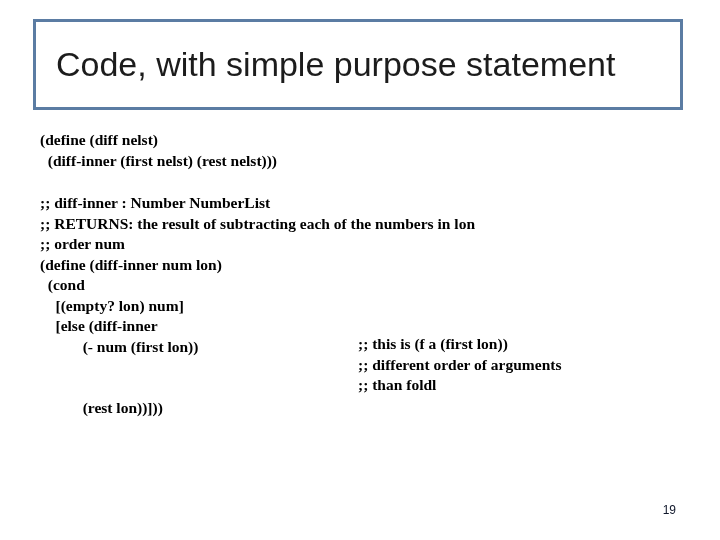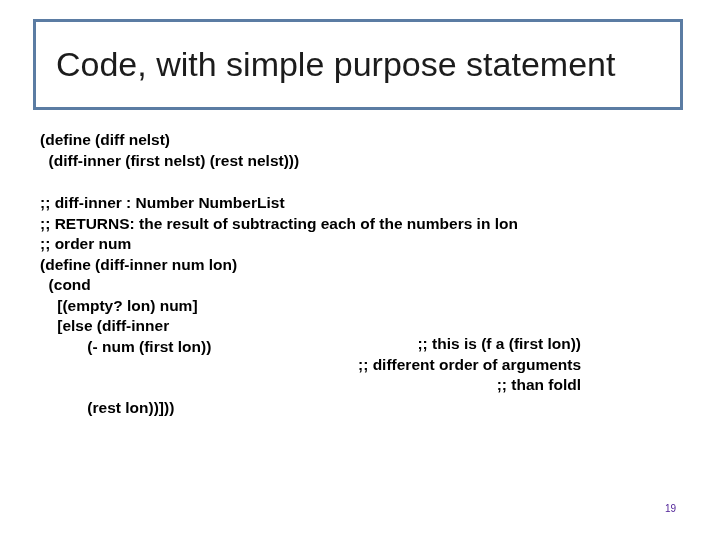--- a/index.html
+++ b/index.html
@@ -32,46 +32,45 @@
     font-size: 34px;
     line-height: 1.1;
     color: #1c1c1c;
     letter-spacing: 0px;
     white-space: nowrap;
     text-align: center;
   }
   pre.code {
     position: absolute;
     margin: 0;
-    font-family: Liberation Sans, sans-serif;
+    font-family: Liberation Serif, serif;
     font-weight: bold;
     font-size: 15.5px;
     line-height: 20.5px;
     color: #000000;
     white-space: pre;
   }
   .code-block-1 {
     left: 40px;
     top: 130px;
   }
   .code-block-2 {
     left: 40px;
     top: 193px;
   }
   .code-side-comment {
     left: 358px;
     top: 334px;
-    text-align: right;
   }
   .page-number {
     position: absolute;
     top: 503px;
     right: 44px;
-    font-size: 10px;
-    color: #4c1d95;
+    font-size: 12px;
+    color: #0f172a;
   }
 </style>
 </head>
 <body>
 
 <div class="slide">
 
   <div class="title-box">
     <div class="title-text">Code, with simple purpose statement</div>
   </div>

